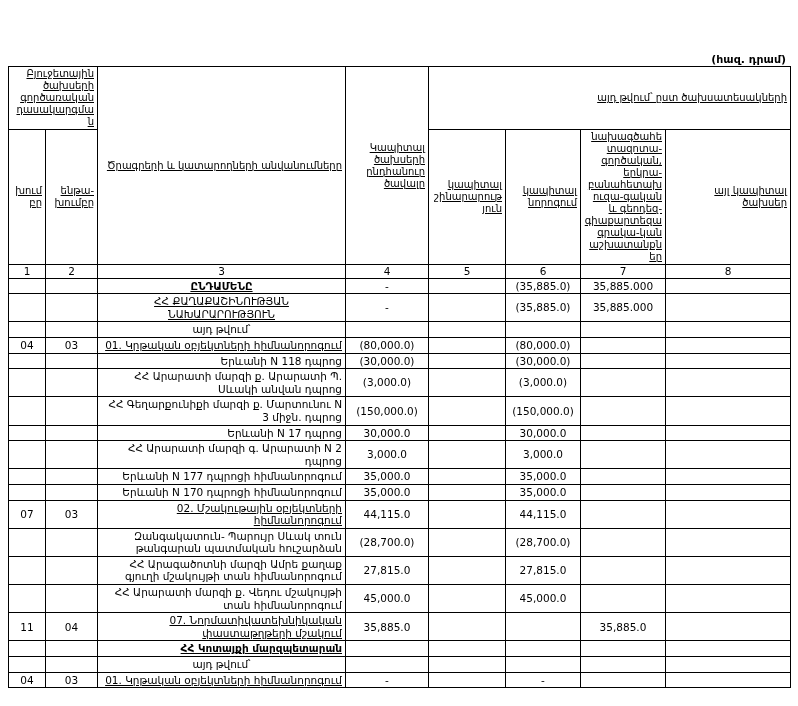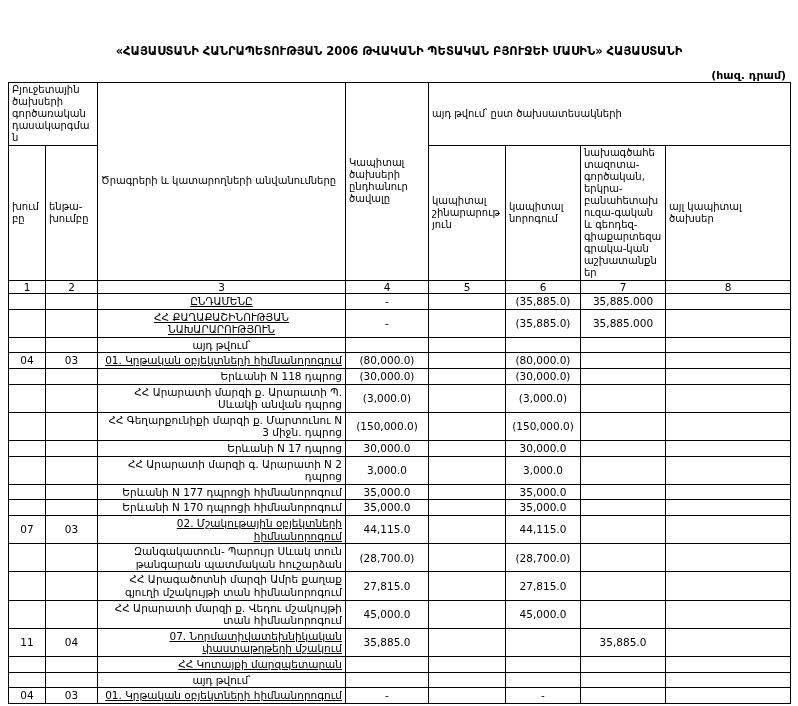--- a/index.html
+++ b/index.html
@@ -11,35 +11,34 @@
   .page { padding: 44px 8px 0 8px; box-sizing: border-box; }
   .title { text-align: center; font-weight: bold; font-size: 11.5px; line-height: 1.35; }
   .unit-note { text-align: right; font-weight: bold; font-size: 11px; margin: 9px 4px 0 0; }
   table { width: 782px; border-collapse: collapse; table-layout: fixed; }
   th, td {
     border: 1px solid #000;
     font-size: 10.5px; line-height: 1.2;
     padding: 1px 3px; vertical-align: middle;
     overflow: hidden; word-wrap: break-word;
   }
-  thead th { font-weight: normal; text-align: left; font-size: 10px; }
+  thead th { font-weight: normal; text-align: right; font-size: 10px; text-decoration: underline; }
   .colnum td { text-align: center; font-size: 10.5px; padding: 0 2px; }
   td.name { text-align: right; }
   td.num { text-align: center; }
   .center { text-align: center !important; }
   .u { text-decoration: underline; }
-  .b { font-weight: normal; margin-top: 36px; }
+  .b { font-weight: bold; margin-top: 36px; }
 </style>
 </head>
 <body>
 
 <div class="page">
 
   <div class="title">
-    <div>«ՀԱՅԱՍՏԱՆԻ ՀԱՆՐԱՊԵՏՈՒԹՅԱՆ 2006 ԹՎԱԿԱՆԻ ՊԵՏԱԿԱՆ ԲՅՈՒՋԵԻ ՄԱՍԻՆ» ՀԱՅԱՍՏԱՆԻ</div>
   </div>
 
   <div class="unit-note">(հազ. դրամ)</div>
 
   <table>
     <colgroup>
       <col style="width:37px">
         <col style="width:52px">
         <col style="width:248px">
         <col style="width:83px">

